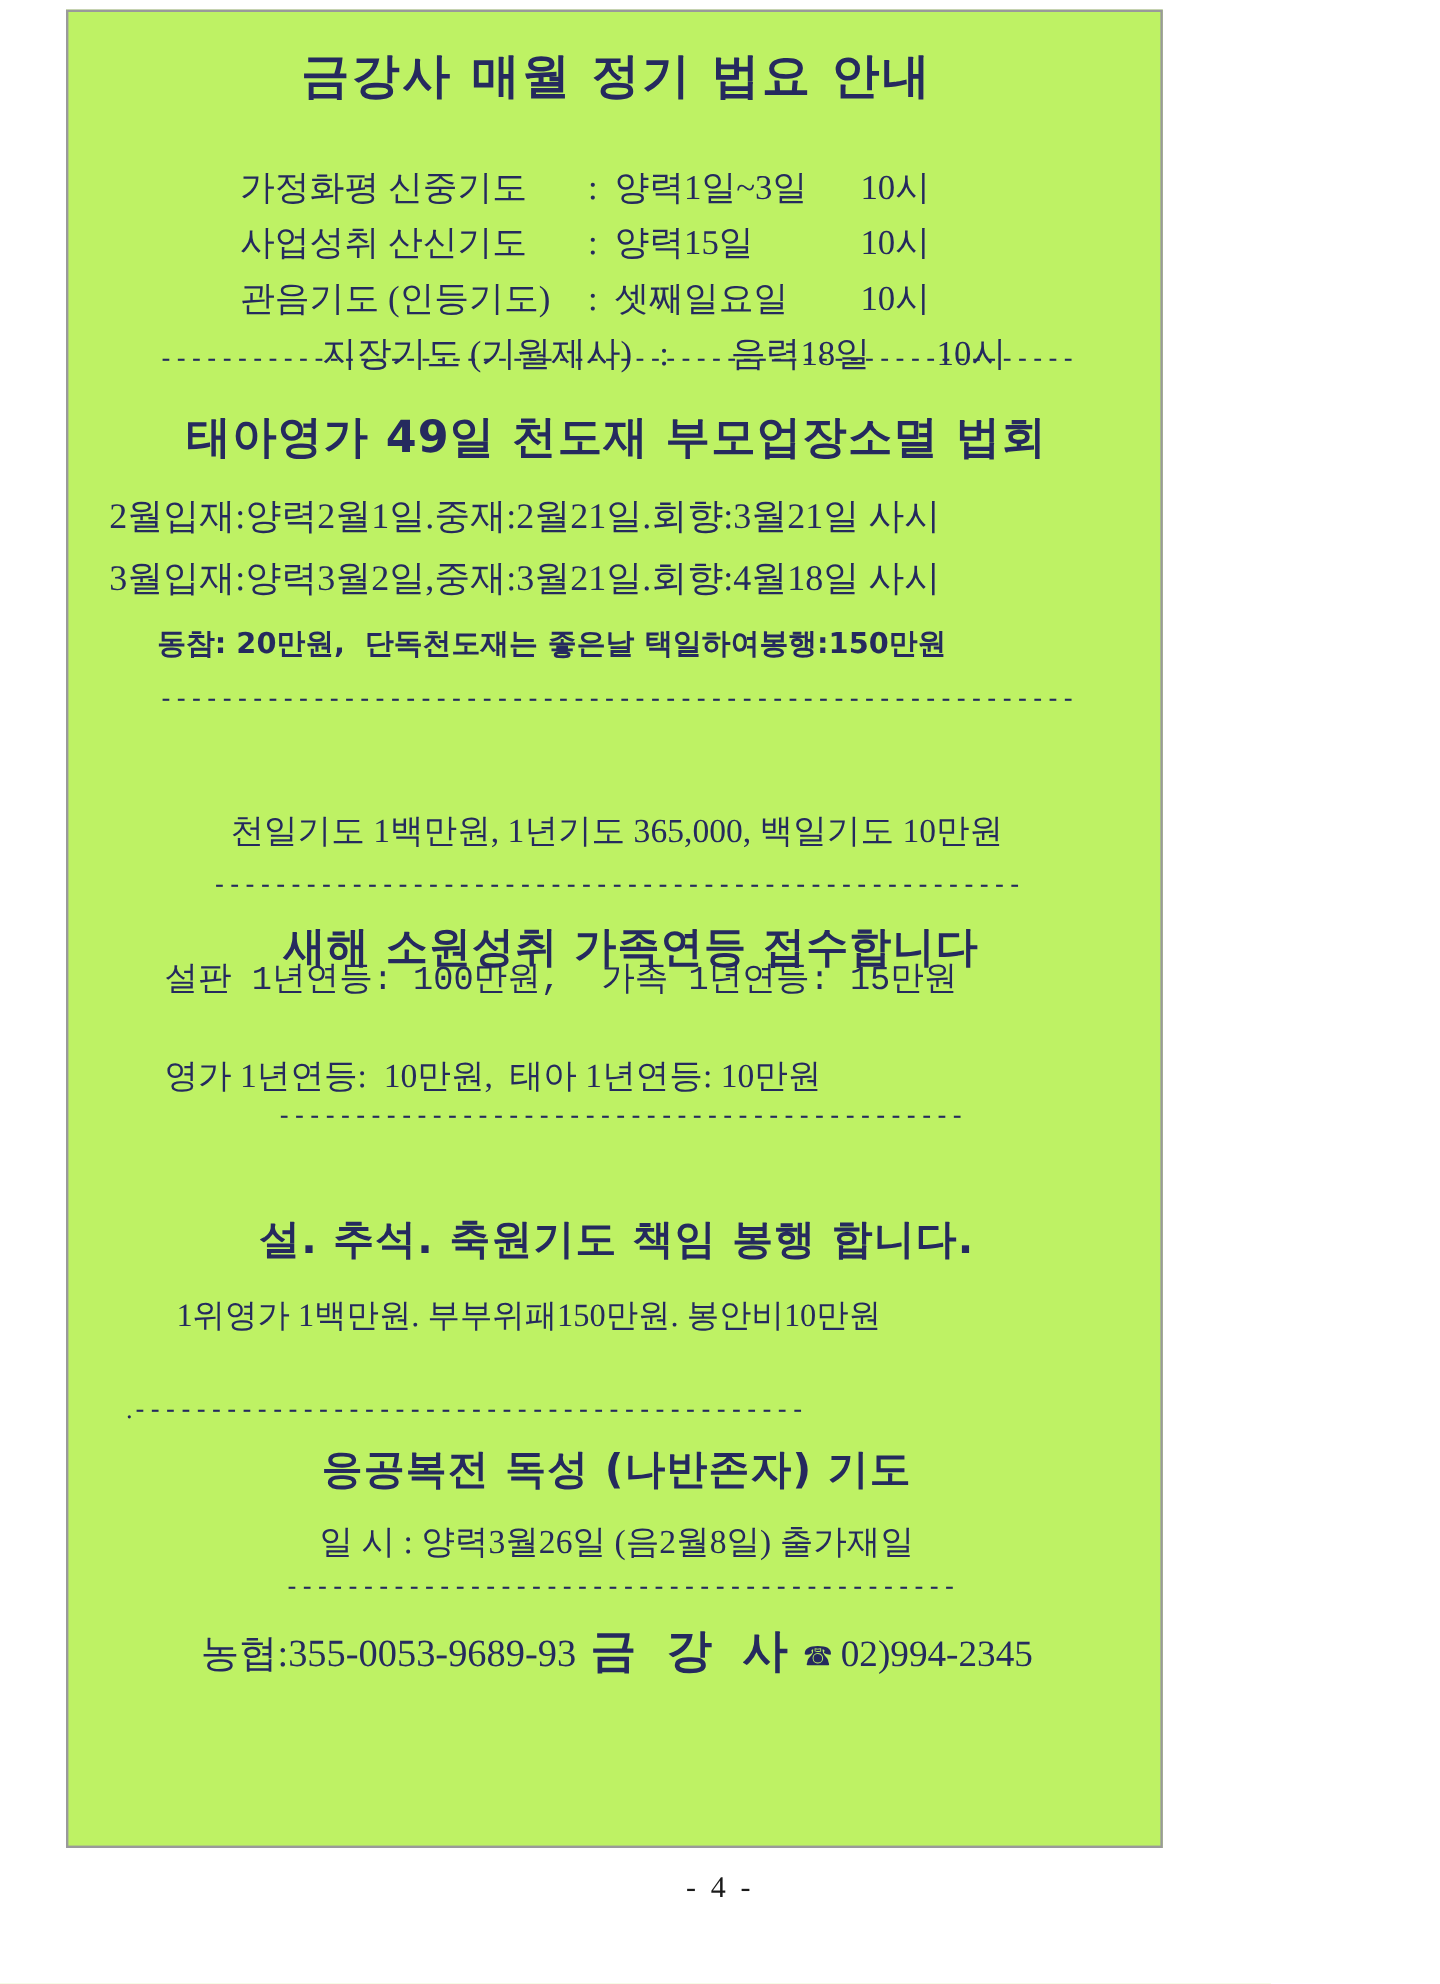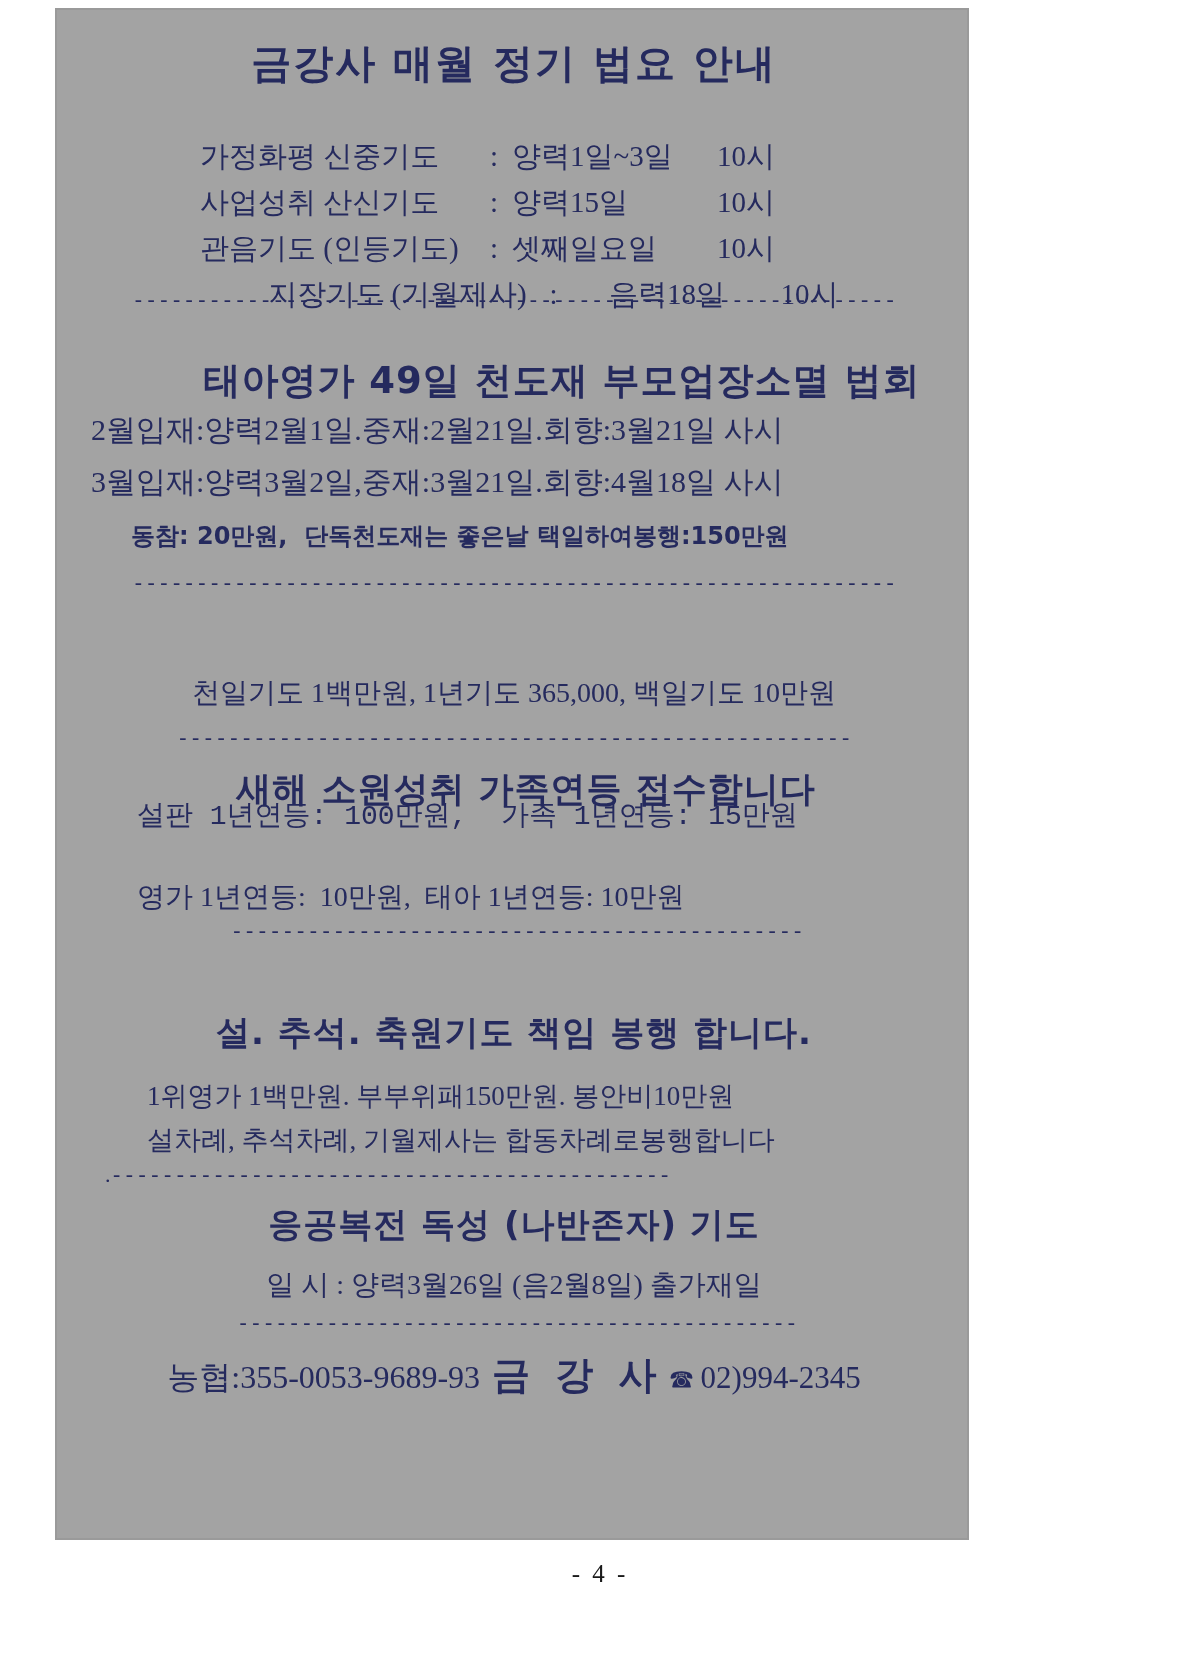--- a/index.html
+++ b/index.html
@@ -21,21 +21,21 @@
     height: 1653px;
   }
   .frame {
     position: absolute;
     left: 55px;
     top: 8px;
     width: 914px;
     height: 1532px;
     border: 2px solid #9a9a9a;
     box-sizing: border-box;
-    background: #a3a3a3;
+    background: #bef264;
   }
   .inner {
     position: absolute;
     left: 0; top: 0;
     width: 100%;
     height: 100%;
     padding: 0;
     box-sizing: border-box;
   }
   .sectitle {
@@ -78,22 +78,22 @@
   #s1r4 { top: 232px; text-align: center; }
   .s1-lbl { display: inline-block; width: 290px; }
   .s1-colon { display: inline-block; width: 22px; }
   .s1-date { display: inline-block; width: 205px; }
   .s1-time { display: inline-block; width: 80px; }
 
   #d1 { position: absolute; left: 26px; top: 277px; width: 862px; font-size: 22px; }
 
   
   #s2-title {
-    position: absolute; left: 0; top: 346px; width: 914px;
-    font-size: 37px; letter-spacing: 1px; padding-left: 48px;
+    position: absolute; left: 0; top: 330px; width: 914px;
+    font-size: 37px; letter-spacing: 1px;
   }
   .s2-row {
     position: absolute; left: 34px; width: 860px;
     font-size: 30px; white-space: pre;
   }
   #s2r1 { top: 400px; }
   #s2r2 { top: 452px; }
   #s2r3 {
     position: absolute; left: 34px; top: 510px; width: 860px;
     font-family: "DejaVu Sans", sans-serif;
@@ -231,21 +231,20 @@
       <div class="dashes" id="d3">-----------------------------------------------------</div>
 
       <div class="sectitle" id="s4-title">새해 소원성취 가족연등 접수합니다</div>
       <div class="line s4-row" id="s4r1">설판 1년연등: 100만원,  가족 1년연등: 15만원</div>
       <div class="line s4-row" id="s4r2">영가 1년연등:  10만원,  태아 1년연등: 10만원</div>
 
       <div class="dashes" id="d4">---------------------------------------------</div>
 
       <div class="sectitle" id="s5-title2">설. 추석. 축원기도 책임 봉행 합니다.</div>
       <div class="line s5-row" id="s5r1">1위영가 1백만원. 부부위패150만원. 봉안비10만원</div>
-      <div class="line s5-row" id="s5r2">설차례, 추석차례, 기월제사는 합동차례로봉행합니다</div>
 
       <div class="dashes" id="d5"><span class="dot">.</span><span>--------------------------------------------</span></div>
 
       <div class="sectitle" id="s6-title">응공복전 독성 (나반존자) 기도</div>
       <div class="line" id="s6r1">일 시 : 양력3월26일 (음2월8일) 출가재일</div>
 
       <div class="dashes" id="d6">--------------------------------------------</div>
 
       <div id="footer">
         <span class="bank">농협:355-0053-9689-93</span><span class="temple">금 강 사</span><span class="phoneicon">☎</span><span class="phone">02)994-2345</span>

